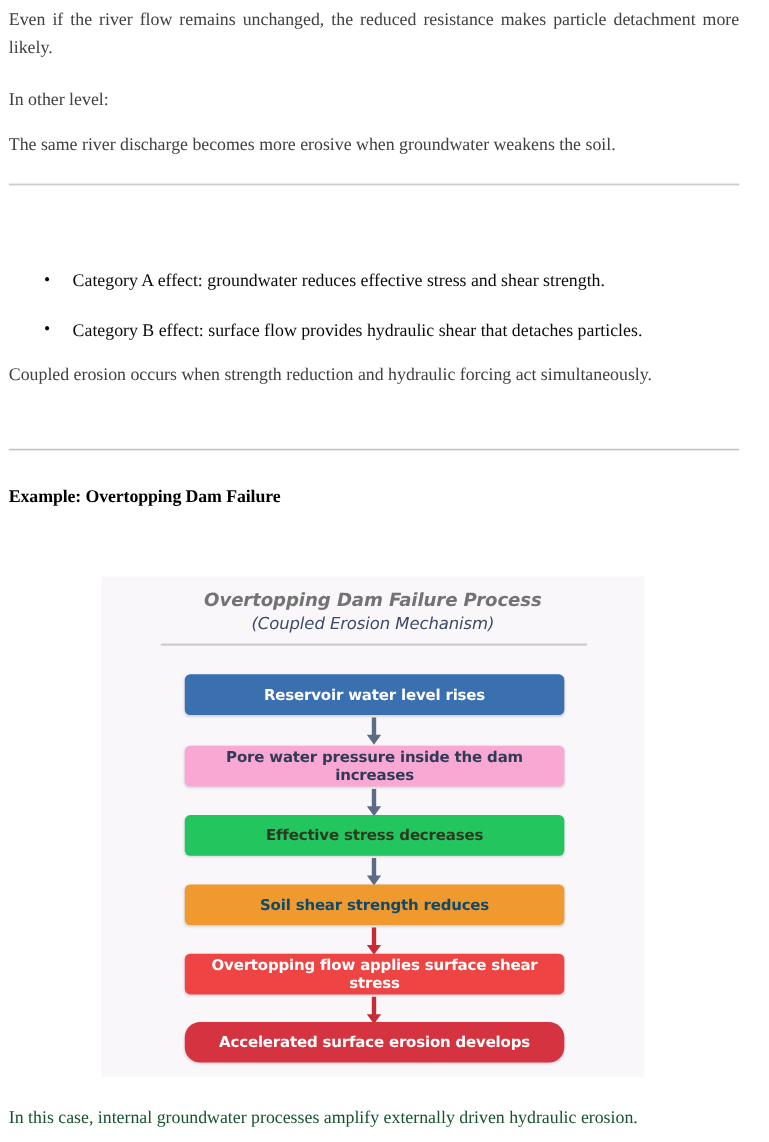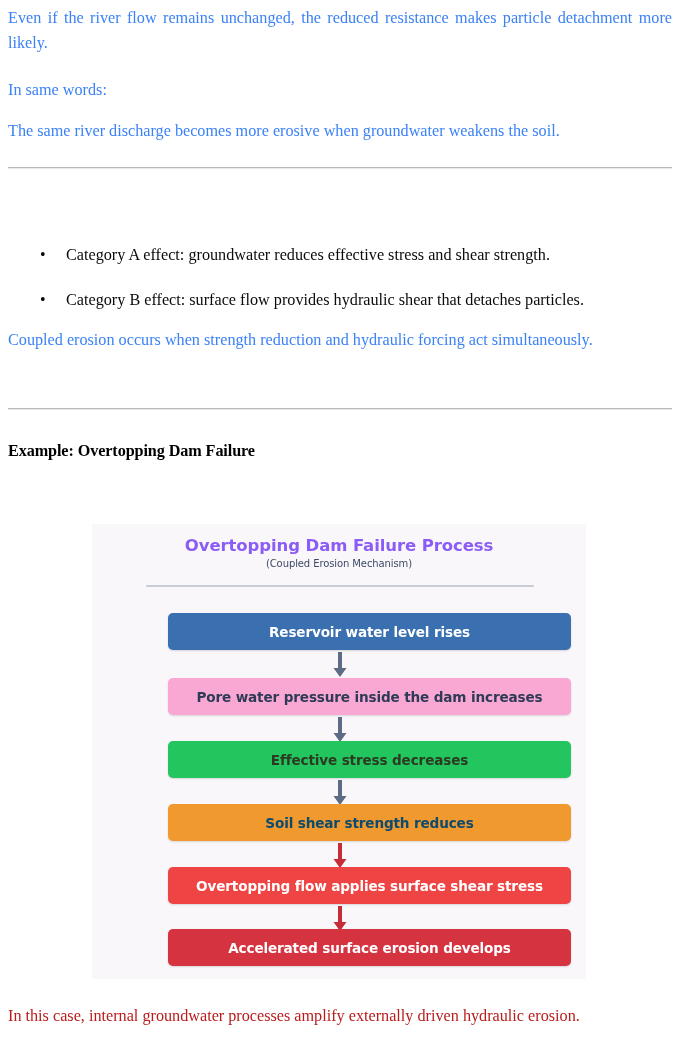--- a/index.html
+++ b/index.html
@@ -20,21 +20,21 @@
     width: 699px;
     height: 1038px;
     padding: 0;
     box-sizing: border-box;
   }
   .para {
     position: absolute;
     font-size: 16.2px;
     line-height: 25px;
     text-align: justify;
-    color: #3b82f6;
+    color: #404040;
   }
   .para.nojust { text-align: left; }
   .hrule {
     position: absolute;
     left: 8px;
     width: 664px;
     height: 0;
     border-top: 1px solid #b9b9bd;
     border-bottom: 1px solid #e9e9ec;
   }
@@ -88,45 +88,46 @@
     font-weight: bold;
     color: #2f3b56;
     letter-spacing: -0.1px;
   }
   .diagram-subtitle {
     position: absolute;
     left: 0;
     top: 34px;
     width: 494px;
     text-align: center;
-    font-size: 10px;
+    font-size: 15px;
     font-weight: normal;
     color: #3c4a66;
     letter-spacing: -0.1px;
+    font-style: italic;
   }
   .diagram-divider {
     position: absolute;
     left: 54px;
     top: 61px;
     width: 388px;
     height: 2px;
     background: #c9ccd6;
     border-radius: 1px;
   }
   .flow {
     position: absolute;
     left: 0;
     top: 0;
     width: 494px;
     height: 455px;
   }
   .fbox {
     position: absolute;
     left: 76px;
-    width: 403px;
+    width: 345px;
     height: 37px;
     border-radius: 5px;
     display: flex;
     align-items: center;
     justify-content: center;
     font-size: 13.6px;
     font-weight: bold;
     letter-spacing: -0.15px;
     box-shadow: 0 1px 2px rgba(40,40,60,0.16);
     box-sizing: border-box;
@@ -138,31 +139,31 @@
     left: 241px;
     width: 14px;
     height: 26px;
   }
   .arrow svg { display: block; }
 
   .footnote {
     position: absolute;
     font-size: 16.2px;
     line-height: 25px;
-    color: #b91c1c;
+    color: #14532d;
   }
 </style>
 </head>
 <body>
 
 <div class="page">
 
   <div class="para" style="left:8px; top:6px; width:664px;">Even if the river flow remains unchanged, the reduced resistance makes particle detachment more likely.</div>
 
-  <div class="para nojust" style="left:8px; top:78px; width:664px;">In same words:</div>
+  <div class="para nojust" style="left:8px; top:78px; width:664px;">In other level:</div>
 
   <div class="para nojust" style="left:8px; top:119px; width:664px;">The same river discharge becomes more erosive when groundwater weakens the soil.</div>
 
   <div class="hrule" style="top:167px;"></div>
 
 
   <div class="bullet-row" style="left:40px; top:245px; width:632px; height:20px;">
     <span class="bullet-dot">•</span>
     <span class="bullet-text">Category A effect: groundwater reduces effective stress and shear strength.</span>
   </div>
@@ -174,21 +175,21 @@
 
   <div class="para" style="left:8px; top:328px; width:664px;">Coupled erosion occurs when strength reduction and hydraulic forcing act simultaneously.</div>
 
   <div class="hrule" style="top:408px;"></div>
 
   <div class="heading" style="left:8px; top:441px;">Example: Overtopping Dam Failure</div>
 
 
   <div class="diagram" style="background: rgb(250, 247, 250);">
 
-    <div class="diagram-title" style="color: #8b5cf6;">Overtopping Dam Failure Process</div>
+    <div class="diagram-title" style="color: #737373; font-style: italic;">Overtopping Dam Failure Process</div>
 
     <div class="diagram-subtitle">(Coupled Erosion Mechanism)</div>
 
     <div class="diagram-divider" style="background: rgb(201, 204, 214);"></div>
 
     <div class="flow">
 
       <div class="fbox" id="fbox-0" style="top: 89px; background: rgb(58, 111, 176); color: rgb(255, 255, 255);">Reservoir water level rises</div>
 
       <div class="arrow" id="arrow-0" style="top:128px;">
@@ -222,20 +223,20 @@
       </div>
 
       <div class="fbox" id="fbox-4" style="top: 343px; background: #ef4444; color: rgb(255, 255, 255);">Overtopping flow applies surface shear stress</div>
 
       <div class="arrow" id="arrow-4" style="top:382px;">
         <svg width="14" height="26" viewBox="0 0 14 26">
           <path d="M5 0 H9 V16 H13.5 L7 25 L0.5 16 H5 Z" fill="#c62b38"></path>
         </svg>
       </div>
 
-      <div class="fbox" id="fbox-5" style="top: 405px; background: rgb(214, 51, 64); color: rgb(255, 255, 255);">Accelerated surface erosion develops</div>
+      <div class="fbox" id="fbox-5" style="top: 405px; background: rgb(214, 51, 64); color: rgb(255, 255, 255); border-radius: 14px;">Accelerated surface erosion develops</div>
 
     </div>
   </div>
 
   <div class="footnote" style="left:8px; top:1004px; width:664px;">In this case, internal groundwater processes amplify externally driven hydraulic erosion.</div>
 
 </div>
 
 </body></html>

